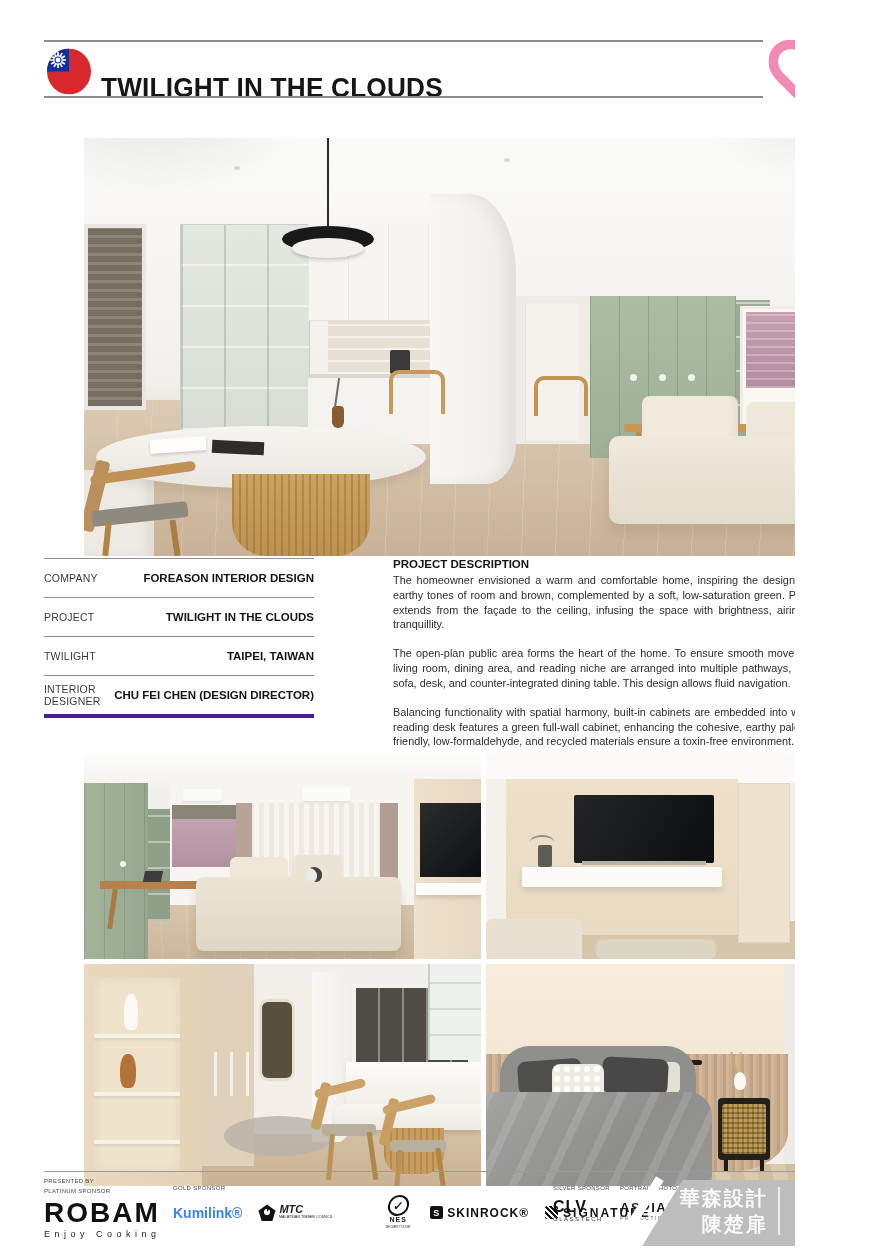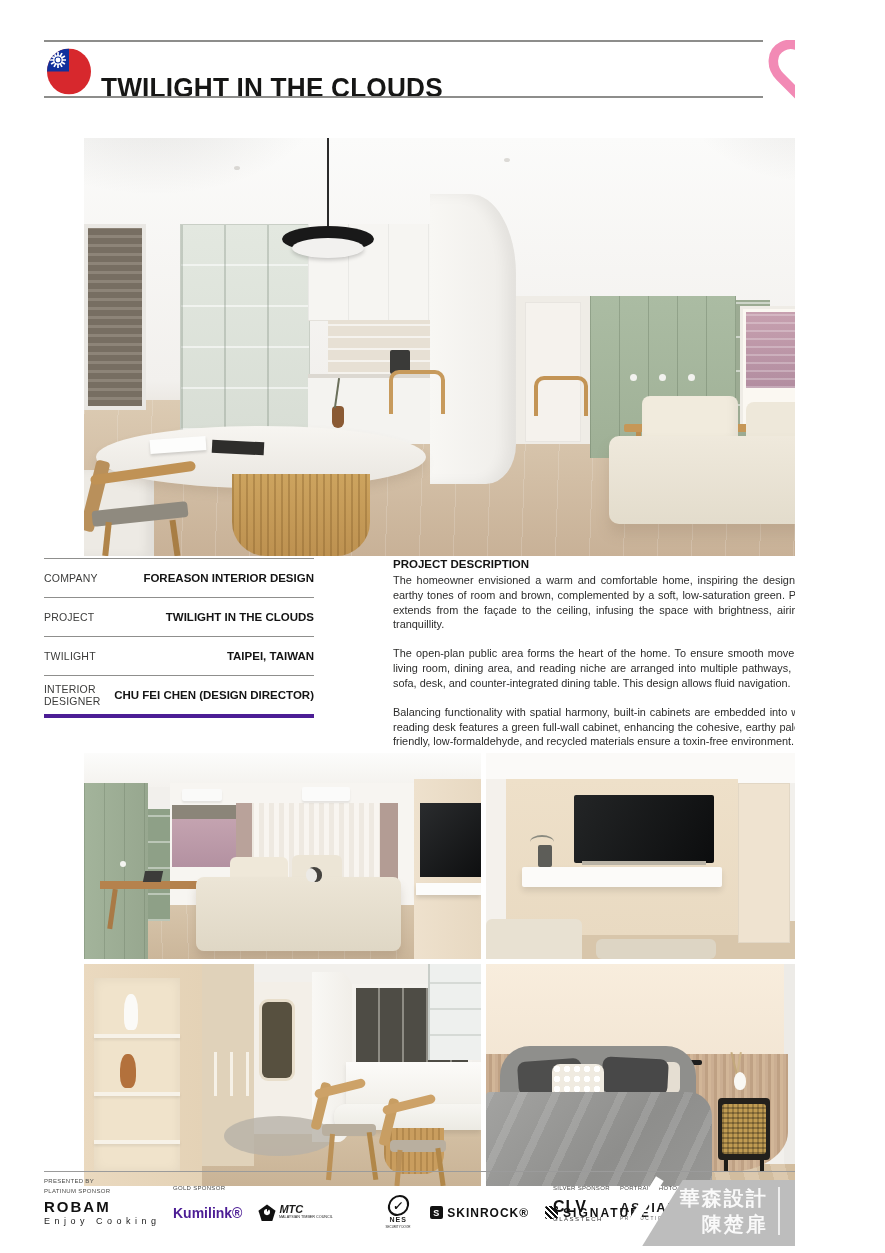--- a/index.html
+++ b/index.html
@@ -219,24 +219,24 @@
   
   .f-rule{position:absolute;left:44px;top:1171px;width:797px;height:1px;background:#9b9b9b;}
   .f-g{position:absolute;top:1184px;}
   .f-presented{left:44px;top:1177px;}
   .f-gold{left:173px;}
   .f-silver{left:553px;}
   .f-portrait{left:620px;}
   .f-strategic{left:706px;}
   .f-organiser{left:776px;}
   .f-lab{font-size:6px;color:#4a4a48;letter-spacing:.3px;line-height:1.6;text-transform:uppercase;white-space:nowrap;}
-  .robam{font-size:15px;font-weight:800;letter-spacing:2px;color:#111;margin-top:3px;line-height:1;}
+  .robam{font-size:28px;font-weight:800;letter-spacing:2px;color:#111;margin-top:3px;line-height:1;}
   .robam-sub{font-size:9px;letter-spacing:4.5px;color:#222;margin-top:2px;}
   .f-row{display:flex;align-items:center;gap:16px;margin-top:6px;height:26px;}
-  .kumilink{font-size:14px;font-weight:800;color:#4c1d95;text-align:right;}
+  .kumilink{font-size:14px;font-weight:800;color:#3b82f6;text-align:right;}
   .mtc{display:flex;align-items:center;gap:3px;}
   .mtc-txt{display:flex;flex-direction:column;}
   .mtc-t{font-size:11px;font-weight:700;font-style:italic;line-height:1;}
   .mtc-s{font-size:6px;transform:scale(.62);transform-origin:left top;white-space:nowrap;color:#222;}
   .nes{display:flex;flex-direction:column;align-items:center;width:32px;}
   .nes-c{width:17px;height:17px;border:2px solid #111;border-radius:50%;display:flex;align-items:center;justify-content:center;font-weight:800;font-size:12px;color:#111;transform:skewX(-8deg);}
   .nes-t{font-size:7px;font-weight:800;letter-spacing:1px;line-height:1.2;}
   .nes-s{font-size:6px;transform:scale(.5);white-space:nowrap;color:#222;}
   .skin{display:flex;align-items:center;gap:4px;font-size:12px;font-weight:800;letter-spacing:1px;color:#111;}
   .skin-i{width:13px;height:13px;background:#111;color:#fff;font-size:9px;font-weight:800;display:flex;align-items:center;justify-content:center;border-radius:2px;}

